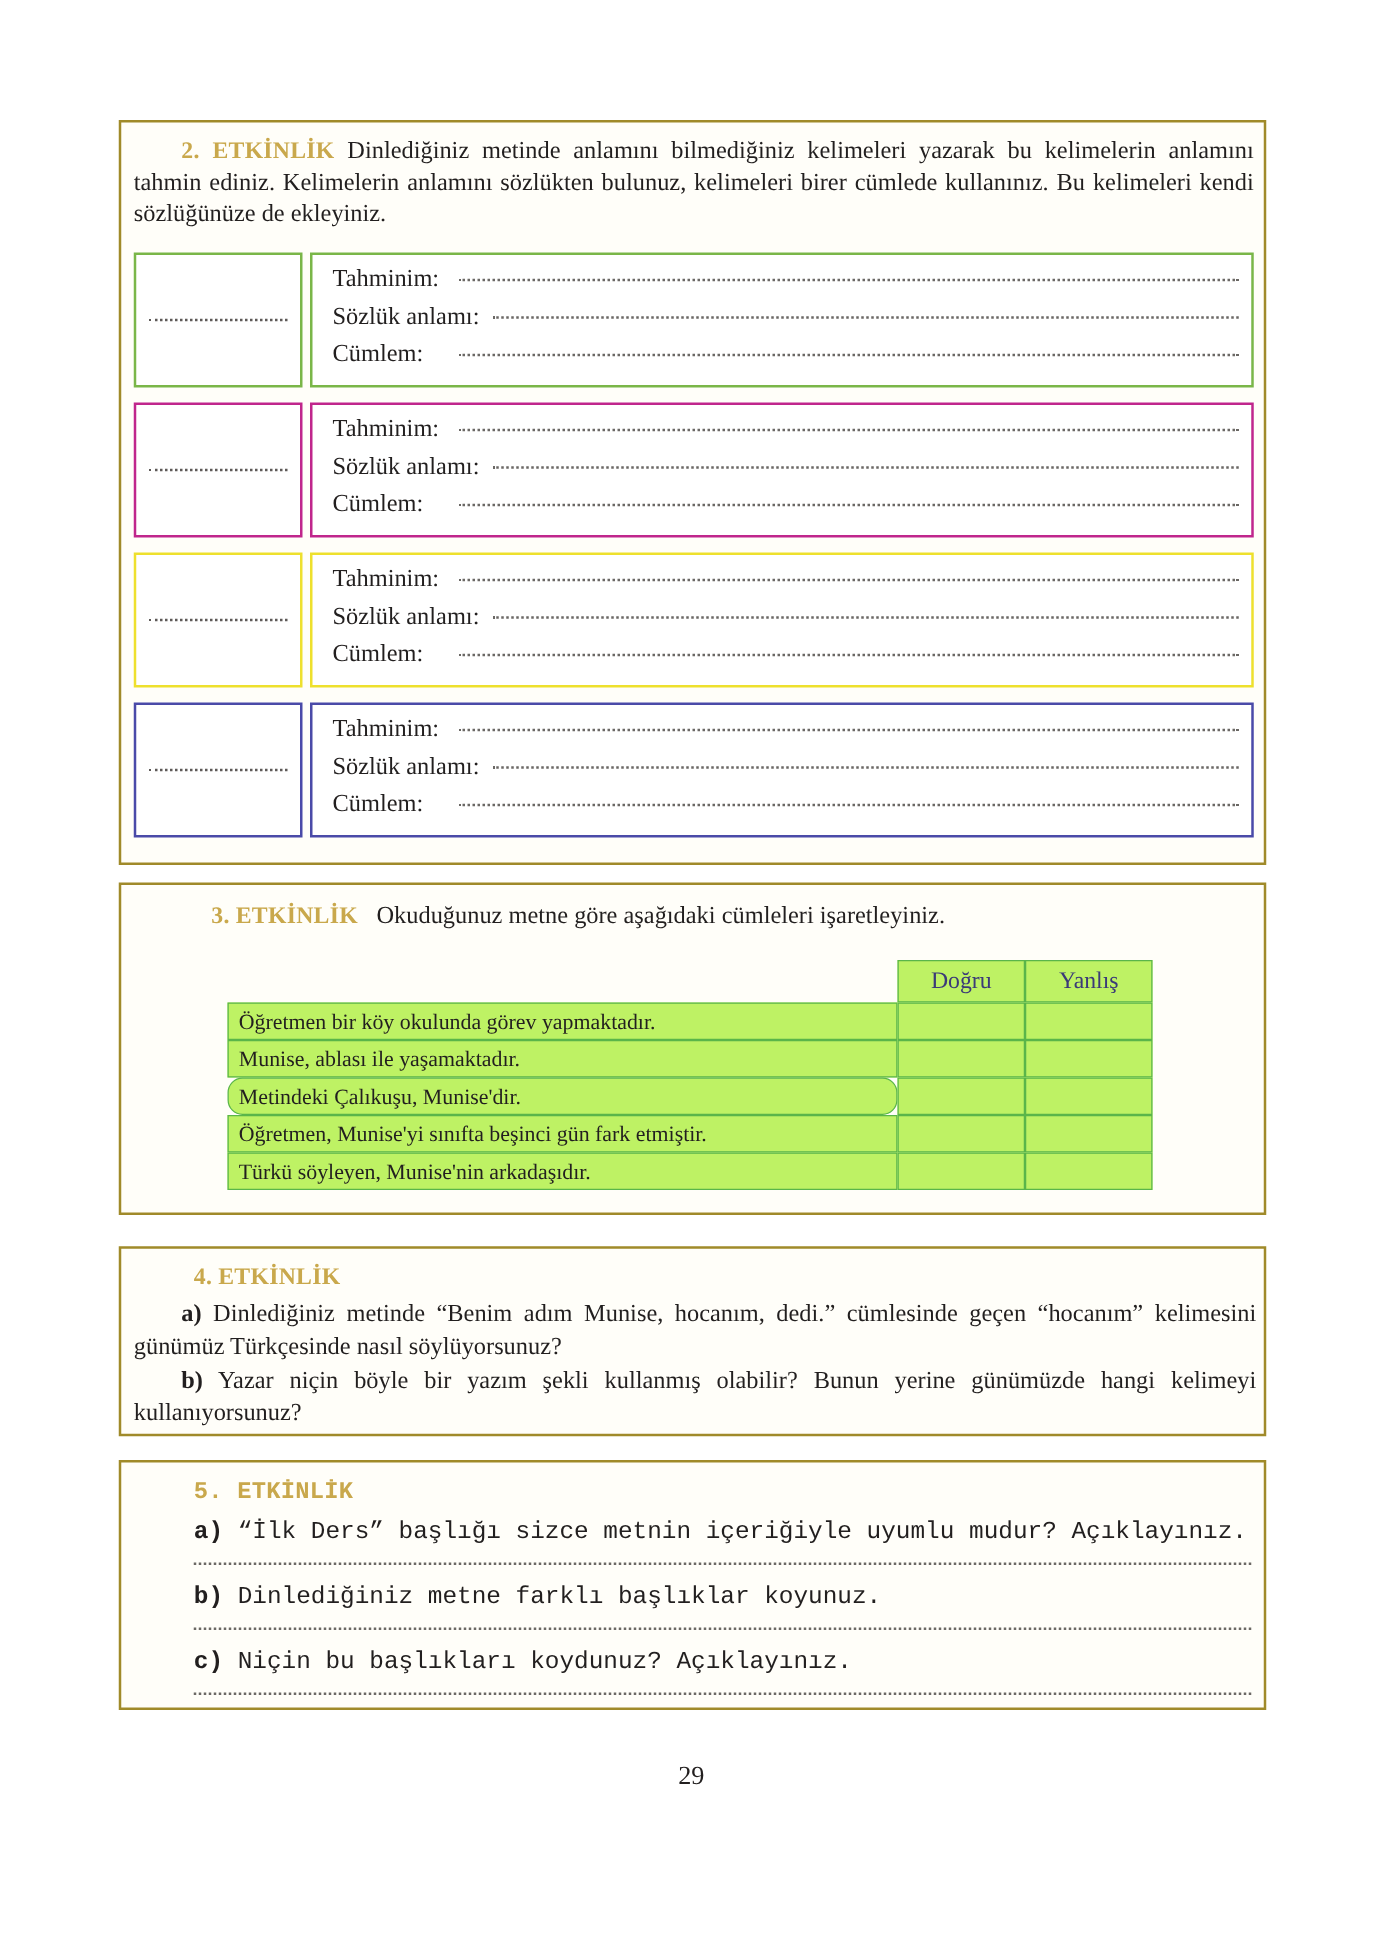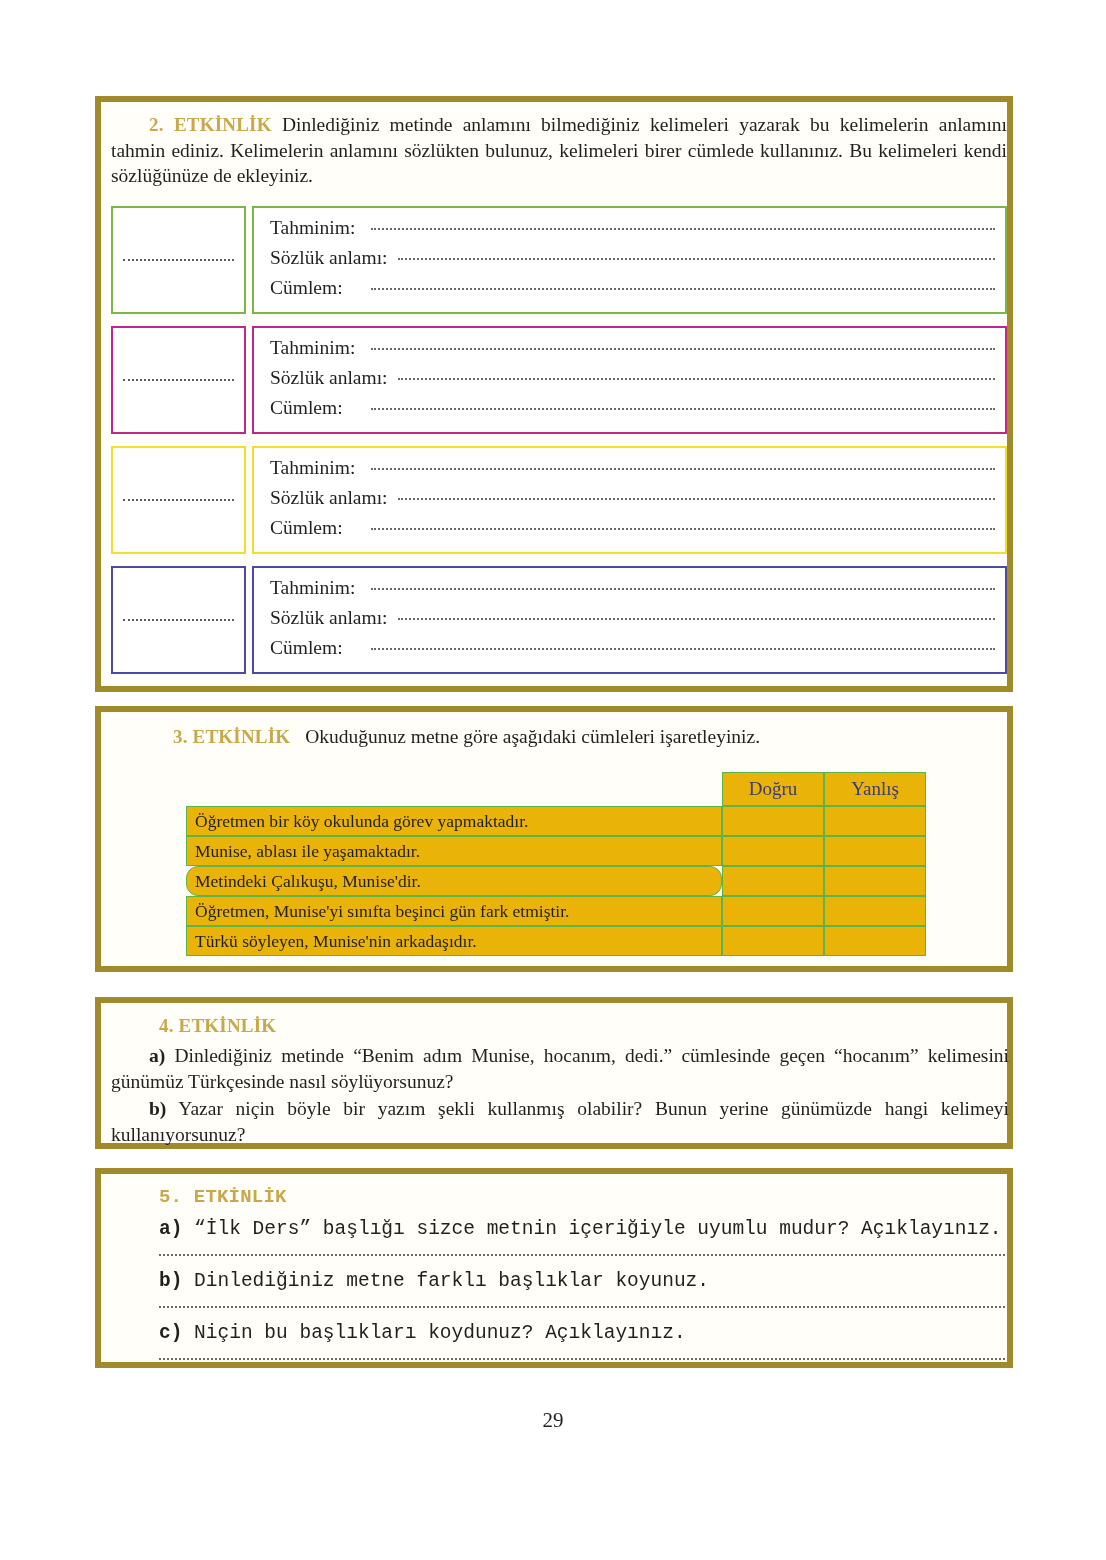--- a/index.html
+++ b/index.html
@@ -19,21 +19,21 @@
   .page {
     position: absolute;
     left: 0; top: 0;
     width: 1106px;
     height: 1560px;
   }
 
   
   .act-frame {
     position: absolute;
-    border: 6px solid #fca5a5;
+    border: 2px solid #fca5a5;
     background: #fffef9;
     box-sizing: border-box;
   }
 
   .act-head {
     font-weight: bold;
     color: #c9a84c;
     font-size: 19px;
     letter-spacing: .2px;
   }
@@ -138,21 +138,21 @@
     width: 740px;
   }
   table.dy {
     border-collapse: separate;
     border-spacing: 0;
     table-layout: fixed;
     width: 740px;
   }
   table.dy td, table.dy th {
     border: 1.6px solid #5ab54a;
-    background: #eab308;
+    background: #bef264;
     height: 30px;
     padding: 0 8px;
     font-weight: normal;
     font-size: 17.5px;
     color: #221f1f;
     vertical-align: middle;
     box-sizing: border-box;
   }
   table.dy th.hdr {
     text-align: center;

